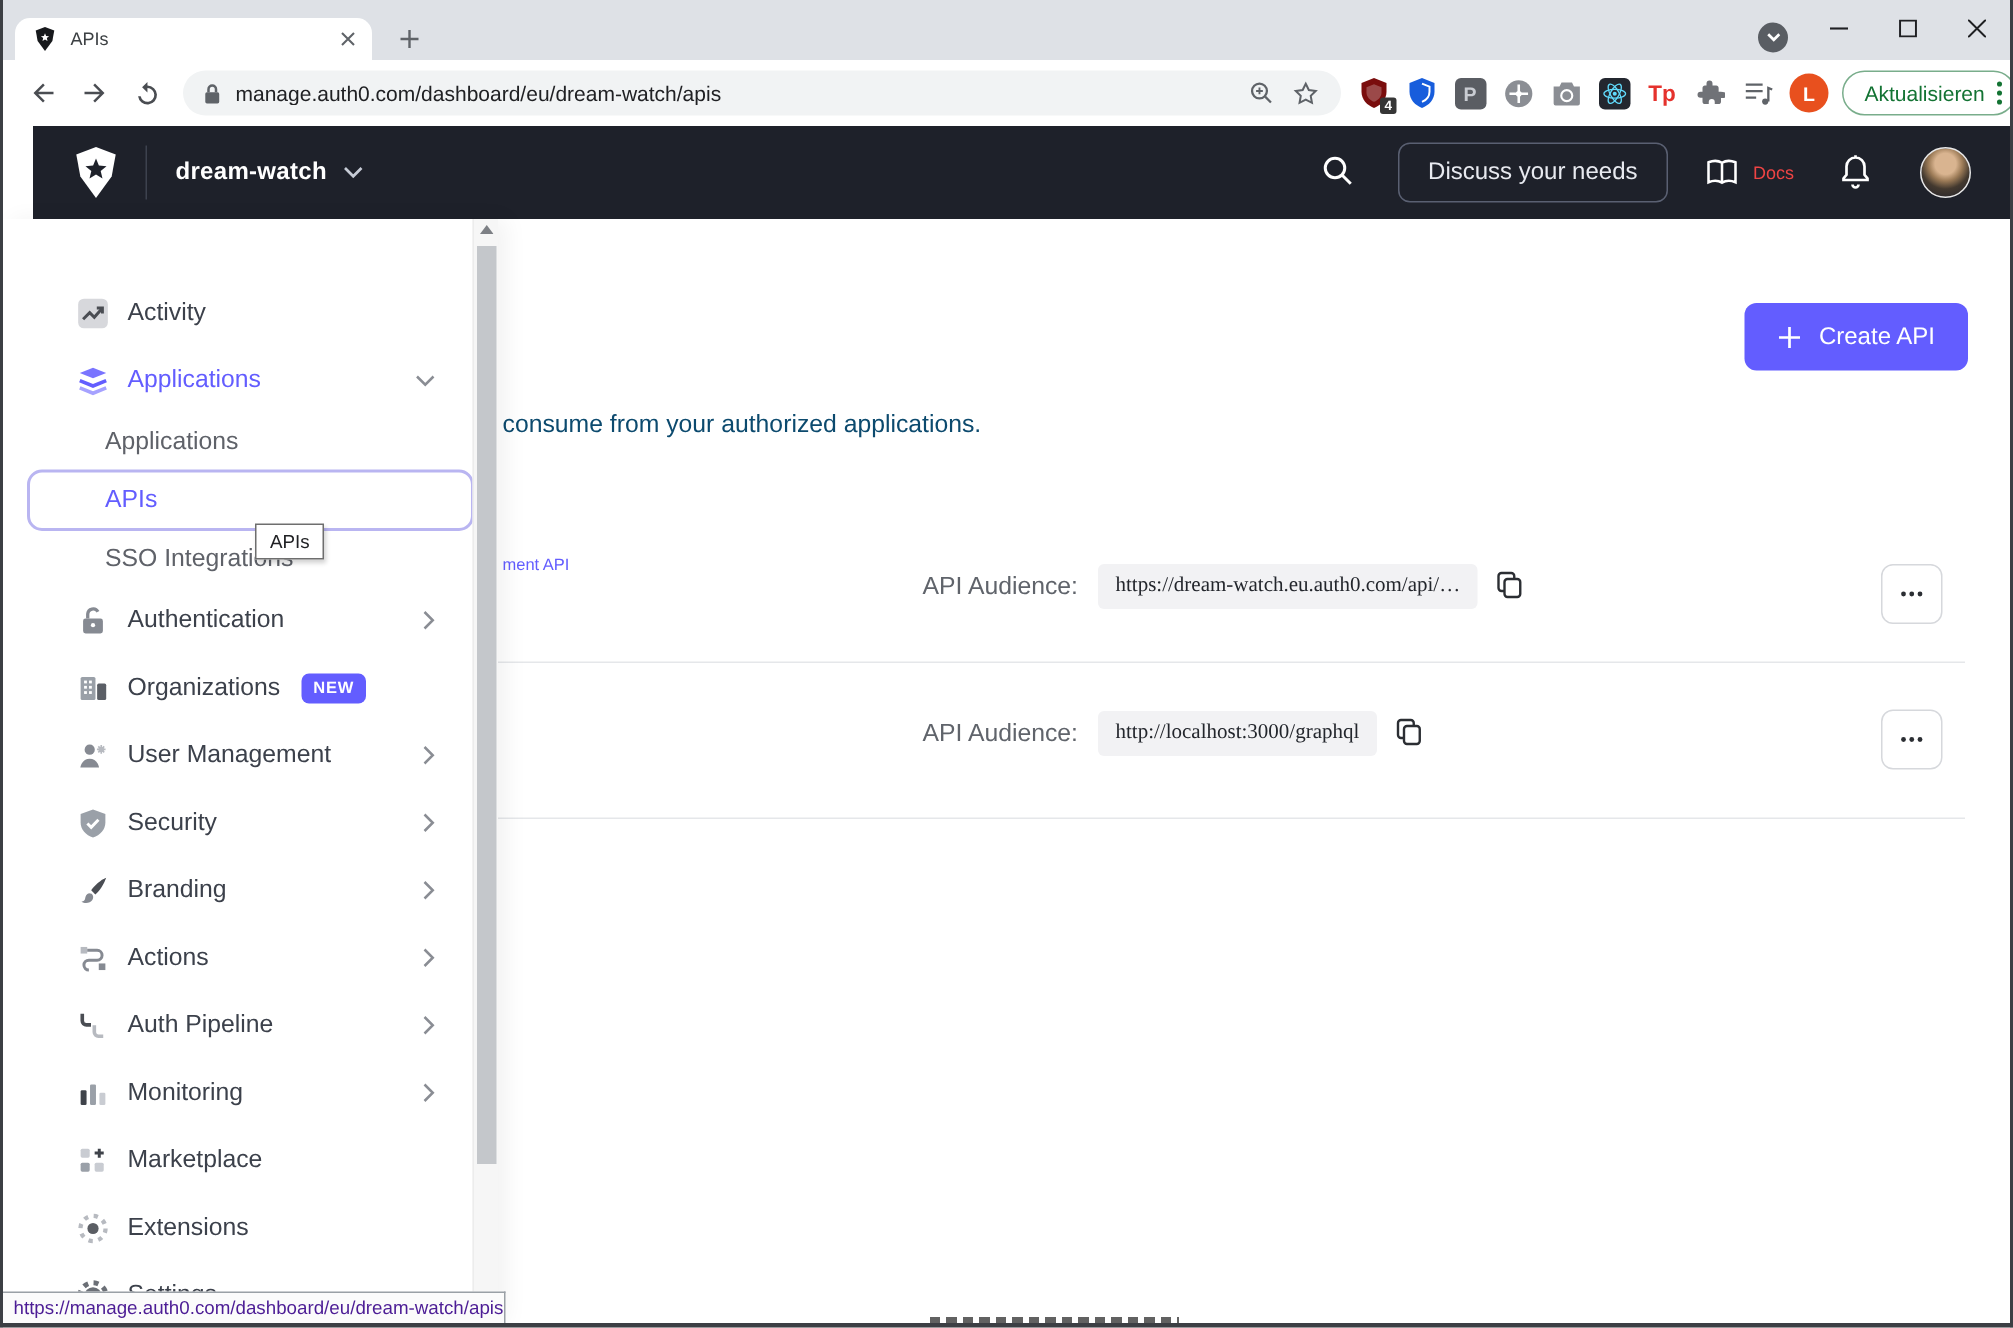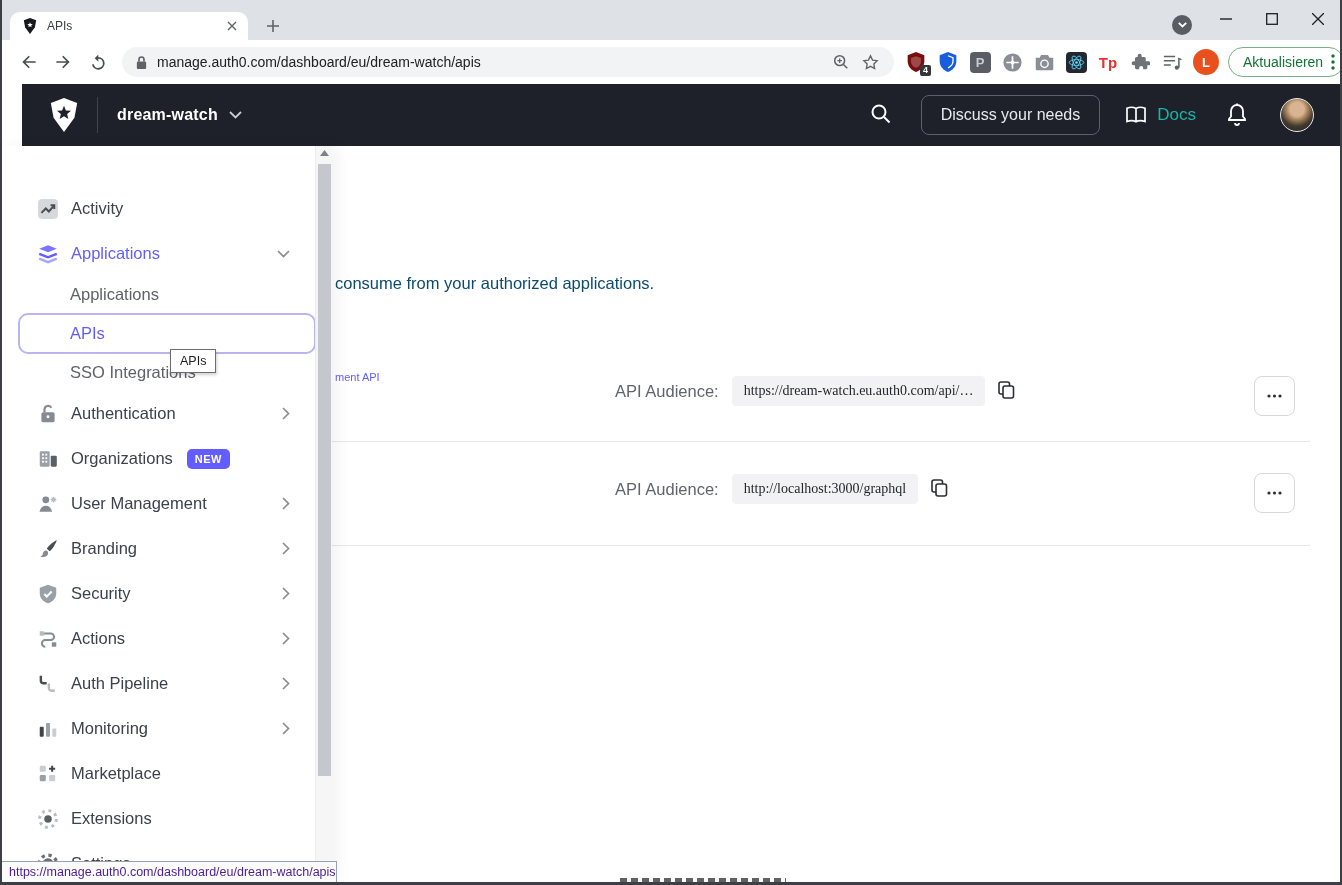--- a/index.html
+++ b/index.html
@@ -48,21 +48,21 @@
   .hdr-divider{ width:1px; height:36px; background:#3d424e; margin:0 19px 0 17px; }
   .tenant{ display:flex; align-items:center; cursor:pointer; }
   .tenant-name{ color:#fff; font-size:16px; font-weight:bold; letter-spacing:.2px;}
   .tenant-chev{ margin-left:11px; display:flex; }
   .hdr-spacer{ flex:1; }
   .hdr-search{ width:26px; height:26px; display:flex; margin-right:26px; }
   .discuss-btn{ border:1px solid #5a6072; border-radius:8px; color:#e8eaf0; font-size:16px;
                 padding:10px 19px; background:transparent; margin-right:24px; cursor:pointer;
                 font-family:"Liberation Sans",sans-serif;}
   .docs{ display:flex; align-items:center; margin-right:30px; cursor:pointer;}
-  .docs-label{ color:#14b8a6; font-size:17px; margin-left:9px; }
+  .docs-label{ color:#ef4444; font-size:12px; margin-left:9px; }
   .bell{ width:24px; height:26px; display:flex; margin-right:30px; }
   .hdr-avatar{ width:34px; height:34px; border-radius:50%; flex:0 0 auto;
     background:radial-gradient(circle at 50% 32%, #d9b490 0 26%, #9c7b57 42%, #43392f 62%, #20202a 100%);
     border:1px solid #e8e8e8;}
   
   .content{ position:absolute; left:0; top:146px; right:0; bottom:0; background:#fff; }
   
   .create-btn{ position:absolute; right:28px; top:56px; height:45px; background:#635dff; border:none;
                border-radius:8px; color:#fff; font-size:16px; padding:0 22px; display:flex; align-items:center;
                cursor:pointer; font-family:"Liberation Sans",sans-serif;}
@@ -74,21 +74,21 @@
   .aud-chip{ background:#f2f2f4; border-radius:4px; padding:7px 12px; font-family:Liberation Serif, serif;
              font-size:14px; color:#23262c; white-space:nowrap; }
   .copy-btn{ margin-left:10px; width:24px; height:24px; display:flex; cursor:pointer; }
   .dots-btn{ position:absolute; left:1252px; width:41px; height:40px; border:1px solid #d6d8dc; border-radius:8px;
              background:#fff; display:flex; align-items:center; justify-content:center; cursor:pointer;}
   .row-divider{ position:absolute; left:330px; right:30px; height:1px; background:#e5e7ea; }
   
   .sidebar{ position:absolute; left:0; top:0; bottom:0; width:330px; background:#fff;
             box-shadow:6px 0 14px rgba(0,0,0,.05); }
   .nav{ padding-top:40px; }
-  .nav-item{ height:45px; display:flex; align-items:center; padding:0 20px 0 35px; position:relative; cursor:pointer;}
+  .nav-item{ height:45px; display:flex; align-items:center; padding:0 20px 0 49px; position:relative; cursor:pointer;}
   .nav-item .nicon{ width:22px; height:22px; display:flex; flex:0 0 auto; }
   .nav-item .nlabel{ margin-left:12px; font-size:16.5px; color:#3c414b; }
   .nav-item.active .nlabel{ color:#635dff; }
   .chev-right{ position:absolute; right:42px; display:flex; }
   .chev-down-nav{ position:absolute; right:42px; display:flex; }
   .new-badge{ margin-left:14px; background:#635dff; color:#fff; font-size:11px; font-weight:bold;
               letter-spacing:.5px; padding:4px 8px; border-radius:5px; }
   .sub-item{ height:37px; display:flex; align-items:center; padding-left:68px; font-size:16.5px; color:#5f6269; cursor:pointer;}
   .sub-item.focused{ height:41px; margin:0 16px; padding-left:50px; border:2px solid #b9b5f1; border-radius:10px;
                      color:#635dff; }
@@ -297,20 +297,28 @@
       <svg width="22" height="24" viewBox="0 0 22 24">
           <path d="M11 3a6 6 0 0 0-6 6v5.5L3 17v1h16v-1l-2-2.5V9a6 6 0 0 0-6-6zM11 3V1.5" fill="none" stroke="#fff" stroke-width="1.8"></path>
           <path d="M9 21a2 2 0 0 0 4 0" fill="none" stroke="#fff" stroke-width="1.8"></path>
         </svg>
     </span>
     <span class="hdr-avatar"></span>
   </div>
 
   <div class="content">
 
+    <button class="create-btn">
+      <span class="plus">
+        <svg width="16" height="16" viewBox="0 0 16 16">
+            <path d="M8 1v14M1 8h14" stroke="#fff" stroke-width="1.8"></path>
+          </svg>
+      </span>
+      <span>Create API</span>
+    </button>
 
     <div class="desc">consume from your authorized applications.</div>
 
     <a class="api-name">ment API</a>
     <div class="aud-group" style="top:228px;">
       <span class="aud-label">API Audience:</span>
       <span class="aud-chip">https://dream-watch.eu.auth0.com/api/…</span>
       <span class="copy-btn">
         <svg width="22" height="22" viewBox="0 0 22 22">
             <rect x="4" y="3" width="10.5" height="12" rx="2" fill="none" stroke="#2b2e33" stroke-width="1.6"></rect>
@@ -427,39 +435,39 @@
           <span class="nlabel">User Management</span>
           <span class="chev-right">
             <svg width="8" height="13" viewBox="0 0 8 13">
                 <path d="M1 1l5.5 5.5L1 12" stroke="#8a8d94" stroke-width="1.7" fill="none"></path>
               </svg>
           </span>
         </div>
         <div class="nav-item">
           <span class="nicon">
             <svg width="22" height="22" viewBox="0 0 20 20">
+                <path d="M10 1.5l7.5 2.8v5c0 4.5-3.1 7.8-7.5 9.2-4.4-1.4-7.5-4.7-7.5-9.2v-5z" fill="#9aa0a8"></path>
+                <path d="M6.6 10l2.3 2.3 4.4-4.6" fill="none" stroke="#fff" stroke-width="1.8"></path>
+              </svg>
+          </span>
+          <span class="nlabel">Security</span>
+          <span class="chev-right">
+            <svg width="8" height="13" viewBox="0 0 8 13">
+                <path d="M1 1l5.5 5.5L1 12" stroke="#8a8d94" stroke-width="1.7" fill="none"></path>
+              </svg>
+          </span>
+        </div>
+        <div class="nav-item">
+          <span class="nicon">
+            <svg width="22" height="22" viewBox="0 0 20 20">
                 <path d="M18 2c-3.2 1.1-7.4 5-9.1 7.6l2.5 2.5C14 10.4 16.9 5.2 18 2z" fill="#4a4d53"></path>
                 <path d="M7.6 11.3c-1.6.4-2.2 1.9-2.4 3.4-.1 1-.9 1.5-2.2 1.8 2 1.3 5.3 1 6.6-1 .9-1.3.6-2.8-.4-3.8z" fill="#868a92"></path>
               </svg>
           </span>
           <span class="nlabel">Branding</span>
-          <span class="chev-right">
-            <svg width="8" height="13" viewBox="0 0 8 13">
-                <path d="M1 1l5.5 5.5L1 12" stroke="#8a8d94" stroke-width="1.7" fill="none"></path>
-              </svg>
-          </span>
-        </div>
-        <div class="nav-item">
-          <span class="nicon">
-            <svg width="22" height="22" viewBox="0 0 20 20">
-                <path d="M10 1.5l7.5 2.8v5c0 4.5-3.1 7.8-7.5 9.2-4.4-1.4-7.5-4.7-7.5-9.2v-5z" fill="#9aa0a8"></path>
-                <path d="M6.6 10l2.3 2.3 4.4-4.6" fill="none" stroke="#fff" stroke-width="1.8"></path>
-              </svg>
-          </span>
-          <span class="nlabel">Security</span>
           <span class="chev-right">
             <svg width="8" height="13" viewBox="0 0 8 13">
                 <path d="M1 1l5.5 5.5L1 12" stroke="#8a8d94" stroke-width="1.7" fill="none"></path>
               </svg>
           </span>
         </div>
         <div class="nav-item">
           <span class="nicon">
             <svg width="22" height="22" viewBox="0 0 20 20">
                 <rect x="2.5" y="3" width="4" height="4" fill="#b7bac0"></rect>

